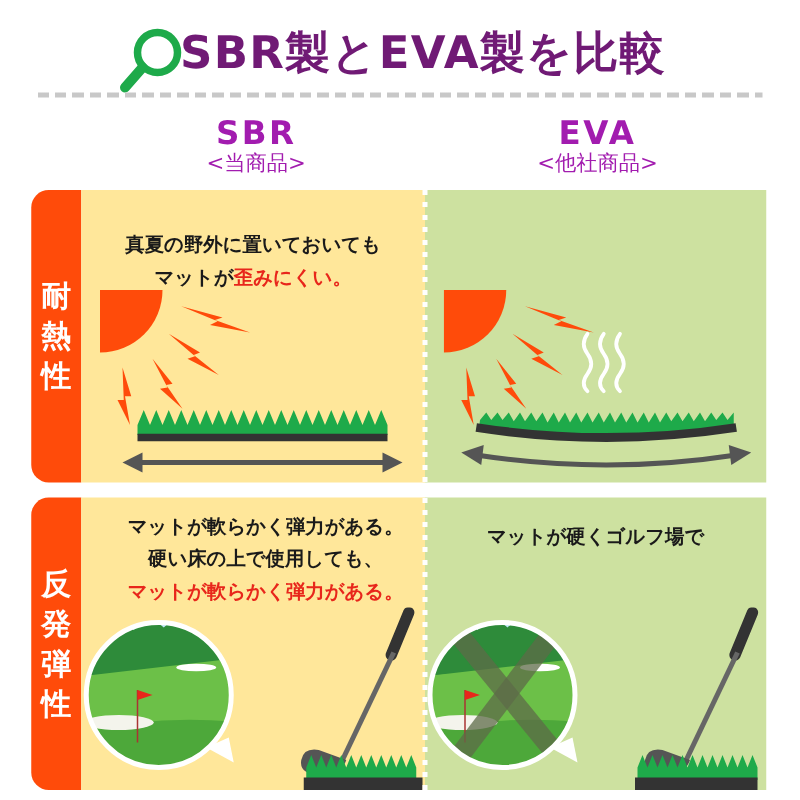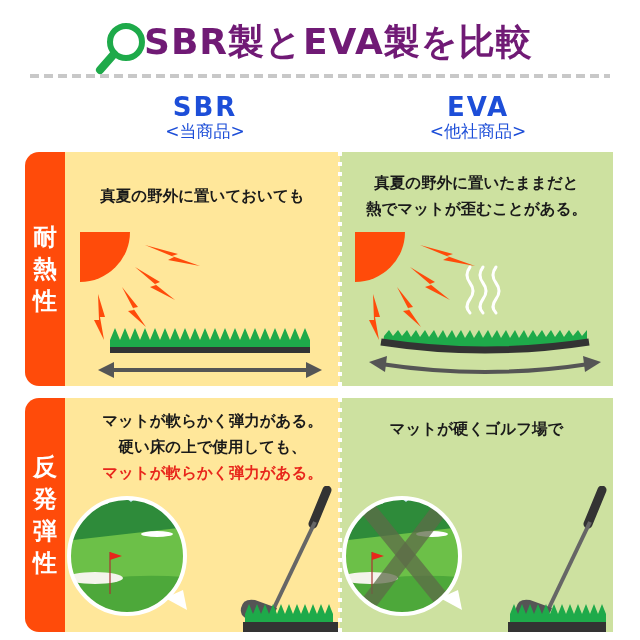--- a/index.html
+++ b/index.html
@@ -1,21 +1,21 @@
 <!DOCTYPE html>
 <html><head>
 <meta charset="utf-8">
 <style>
   * { margin:0; padding:0; box-sizing:border-box; }
   body { width:640px; height:640px; background:#ffffff; font-family:"DejaVu Sans", sans-serif; position:relative; overflow:hidden; }
   .title { position:absolute; left:0; top:14px; width:640px; height:60px; }
   .title-icon { position:absolute; left:92px; top:6px; width:60px; height:60px; }
   .title-text { position:absolute; left:144px; top:4px; font-size:36px; font-weight:bold; color:#701a75; letter-spacing:1px; white-space:nowrap; }
   .dots { position:absolute; left:30px; top:74px; width:580px; height:4px; background:repeating-linear-gradient(90deg,#c8c8c8 0 9px,transparent 9px 14px); }
-  .col-head { position:absolute; top:92px; width:200px; text-align:center; color:#1d4ed8; }
+  .col-head { position:absolute; top:92px; width:200px; text-align:center; color:#a21caf; }
   .col-head .main { font-size:26px; font-weight:bold; letter-spacing:2px; line-height:30px; }
   .col-head .sub { font-size:17px; line-height:18px; }
   .section { position:absolute; left:25px; width:588px; height:234px; }
   .label { position:absolute; left:0; top:0; width:40px; height:100%; background:#ff4b0a; border-radius:14px 0 0 14px; color:#fff; font-size:24px; font-weight:bold; display:flex; flex-direction:column; align-items:center; justify-content:center; line-height:32px; }
   .panel-y { position:absolute; left:40px; top:0; width:275px; height:100%; background:#ffe79a; }
   .panel-g { position:absolute; left:315px; top:0; width:273px; height:100%; background:#cde1a0; }
   .divider { position:absolute; left:313px; top:0; width:4px; height:100%; background:repeating-linear-gradient(180deg,#ffffff 0 4px,transparent 4px 10px); }
   .ptext { position:absolute; left:0; width:100%; text-align:center; font-size:15.5px; font-weight:bold; color:#1a1a1a; line-height:26px; }
   .red { color:#e8261b; }
   svg { position:absolute; }
@@ -43,20 +43,21 @@
 
 <div class="section" style="top:152px;">
   <div class="label">
     <span>耐</span>
     <span>熱</span>
     <span>性</span>
   </div>
   <div class="panel-y">
     <div class="ptext" style="top:31px;">
       <div>真夏の野外に置いておいても</div>
+      <div><span>マットが</span><span class="red">歪みにくい。</span></div>
     </div>
     <svg style="left:15px;top:80px;" width="260" height="150" viewBox="0 0 260 150">
       <path d="M0 0 H50 A50 50 0 0 1 0 50 Z" fill="#ff4b0a"></path>
       <g fill="#ff4b0a">
         <polygon points="65,13 98,22 92,24 120,34 88,28 94,25"></polygon>
         <polygon points="55,35 80,50 75,52 95,68 70,55 76,53"></polygon>
         <polygon points="42,55 58,75 53,76 66,95 48,79 54,78"></polygon>
         <polygon points="18,62 25,85 20,85 24,108 14,88 19,88"></polygon>
       </g>
       <g>
@@ -64,24 +65,20 @@
         <rect x="30" y="115" width="200" height="6" fill="#333"></rect>
       </g>
       <g fill="#555" stroke="#555">
         <line x1="28" y1="138" x2="232" y2="138" stroke-width="4"></line>
         <polygon points="18,138 34,130 34,146" stroke="none"></polygon>
         <polygon points="242,138 226,130 226,146" stroke="none"></polygon>
       </g>
     </svg>
   </div>
   <div class="panel-g">
-    <div class="ptext" style="top:18px;">
-      <div>真夏の野外に置いたままだと</div>
-      <div>熱でマットが歪むことがある。</div>
-    </div>
     <svg style="left:15px;top:80px;" width="250" height="150" viewBox="0 0 250 150">
       <path d="M0 0 H50 A50 50 0 0 1 0 50 Z" fill="#ff4b0a"></path>
       <g fill="#ff4b0a">
         <polygon points="65,13 98,22 92,24 120,34 88,28 94,25"></polygon>
         <polygon points="55,35 80,50 75,52 95,68 70,55 76,53"></polygon>
         <polygon points="42,55 58,75 53,76 66,95 48,79 54,78"></polygon>
         <polygon points="18,62 25,85 20,85 24,108 14,88 19,88"></polygon>
       </g>
       <g fill="none" stroke="#ffffff" stroke-width="3" stroke-linecap="round">
         <path d="M115 35 q-6 8 0 16 q6 8 0 16 q-6 8 0 14"></path>

